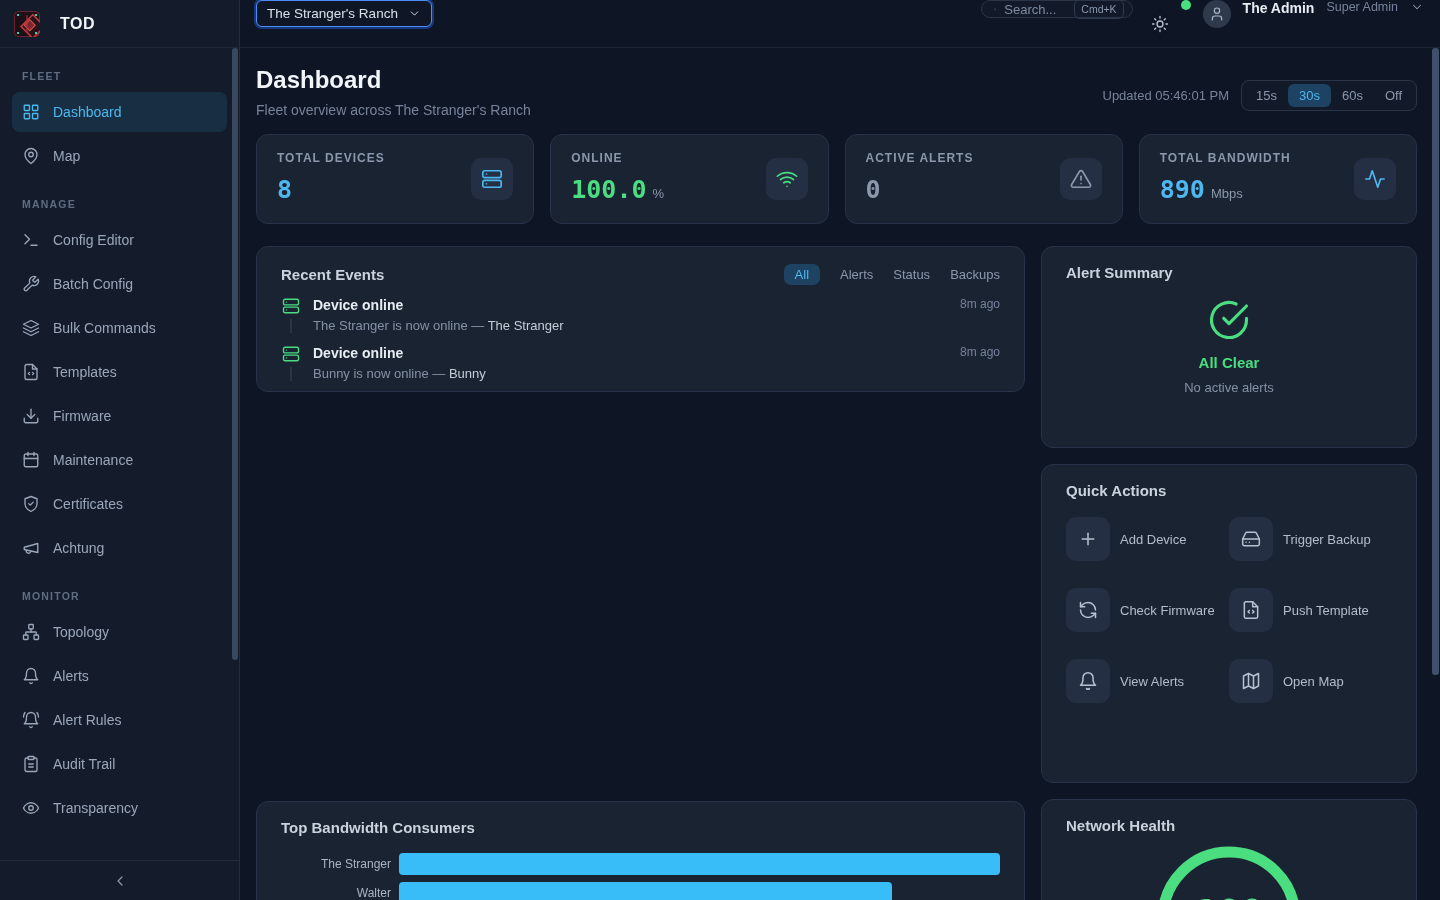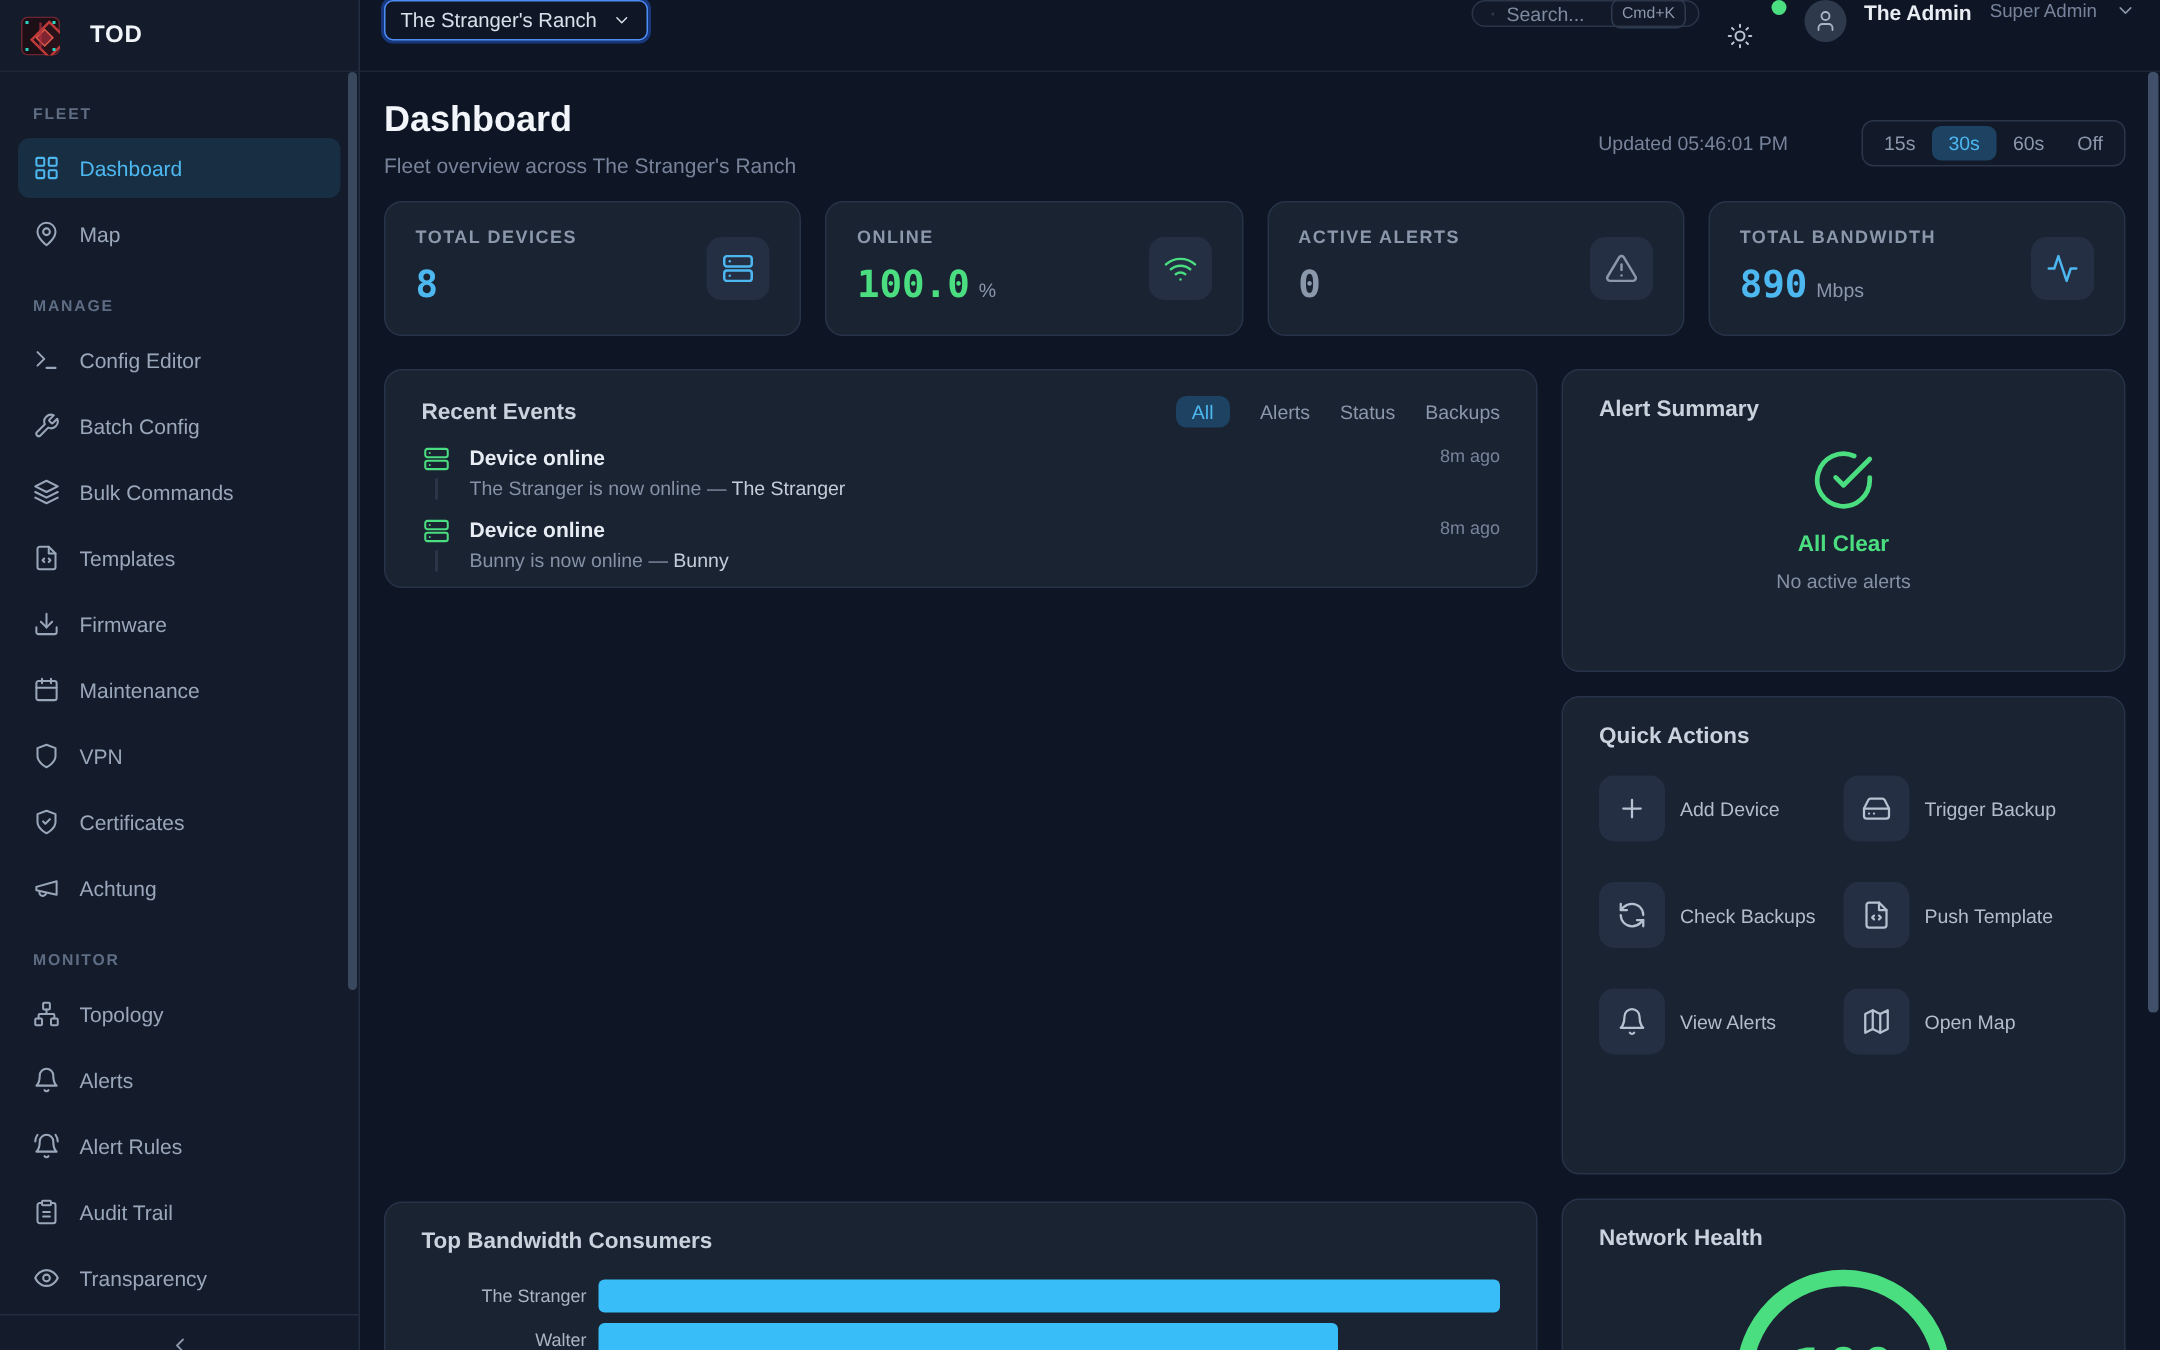--- a/index.html
+++ b/index.html
@@ -40,21 +40,21 @@
   .collapse { border-top:1px solid #222d3f; height:40px; display:flex; align-items:center; justify-content:center; color:#8b97ab; cursor:pointer; }
 
   
   .main { position:relative; background:#0e1524; padding:18px 23px 0 16px; overflow:hidden; }
   .main-scroll { position:absolute; right:1px; top:0; width:7px; height:627px; border-radius:3px; background:#41506a; }
   .page-head { display:flex; align-items:flex-start; justify-content:space-between; }
   .page-title { font-size:24px; font-weight:bold; color:#f2f5f9; }
   .page-sub { font-size:14px; color:#77839a; margin-top:8px; }
   .head-right { display:flex; align-items:center; gap:12px; margin-top:14px; }
   .updated { font-size:13px; color:#77839a; }
-  .seg { display:flex; align-items:center; background:#121a2a; border:1px solid #2a3548; border-radius:8px; padding:3px;margin-left:37px; }
+  .seg { display:flex; align-items:center; background:#121a2a; border:1px solid #2a3548; border-radius:8px; padding:3px; }
   .seg-btn { font-size:13px; color:#8b97ab; padding:4px 11px; border-radius:6px; cursor:pointer; }
   .seg-btn.active { background:#1d4262; color:#4db8f0; }
 
   .stats { display:grid; grid-template-columns:repeat(4,1fr); gap:16px; margin-top:16px; }
   .stat-card { background:#1a2332; border:1px solid #273349; border-radius:12px; height:90px; padding:16px 20px;
     display:flex; justify-content:space-between; }
   .stat-label { font-size:12px; letter-spacing:1px; color:#8b97ab; font-weight:bold; }
   .stat-value-row { margin-top:10px; display:flex; align-items:baseline; gap:6px; }
   .stat-value { font-family:"DejaVu Sans Mono", monospace; font-weight:bold; font-size:25px; }
   .stat-unit { font-size:13px; color:#8b97ab; }
@@ -233,26 +233,20 @@
             <rect x="3" y="4" width="18" height="17" rx="2"></rect>
             <line x1="16" y1="2" x2="16" y2="6"></line>
             <line x1="8" y1="2" x2="8" y2="6"></line>
             <line x1="3" y1="10" x2="21" y2="10"></line>
           </svg>
         <span>Maintenance</span>
       </div>
       <div class="nav-item">
         <svg class="ic" width="18" height="18" viewBox="0 0 24 24">
             <path d="M12 22s8-4 8-10V5l-8-3-8 3v7c0 6 8 10 8 10z"></path>
-          </svg>
-        <span>VPN</span>
-      </div>
-      <div class="nav-item">
-        <svg class="ic" width="18" height="18" viewBox="0 0 24 24">
-            <path d="M12 22s8-4 8-10V5l-8-3-8 3v7c0 6 8 10 8 10z"></path>
             <polyline points="9 11.5 11 13.5 15 9.5"></polyline>
           </svg>
         <span>Certificates</span>
       </div>
       <div class="nav-item">
         <svg class="ic" width="18" height="18" viewBox="0 0 24 24">
             <path d="M3 11l18-5v12L3 14v-3z"></path>
             <path d="M11.6 16.8a3 3 0 1 1-5.8-1.6"></path>
           </svg>
         <span>Achtung</span>
@@ -510,21 +504,21 @@
             </div>
             <div class="qa-item">
               <div class="qa-chip">
                   <svg class="ic" width="20" height="20" viewBox="0 0 24 24">
                     <path d="M21 12a9 9 0 0 0-9-9 9.75 9.75 0 0 0-6.74 2.74L3 8"></path>
                     <path d="M3 3v5h5"></path>
                     <path d="M3 12a9 9 0 0 0 9 9 9.75 9.75 0 0 0 6.74-2.74L21 16"></path>
                     <path d="M21 21v-5h-5"></path>
                   </svg>
                 </div>
-              <span class="qa-label">Check Backups</span>
+              <span class="qa-label">Check Firmware</span>
             </div>
             <div class="qa-item">
               <div class="qa-chip">
                   <svg class="ic" width="20" height="20" viewBox="0 0 24 24">
                     <path d="M14 2H6a2 2 0 0 0-2 2v16a2 2 0 0 0 2 2h12a2 2 0 0 0 2-2V8z"></path>
                     <polyline points="14 2 14 8 20 8"></polyline>
                     <polyline points="10 12.5 8.5 14 10 15.5"></polyline>
                     <polyline points="14 12.5 15.5 14 14 15.5"></polyline>
                   </svg>
                 </div>

